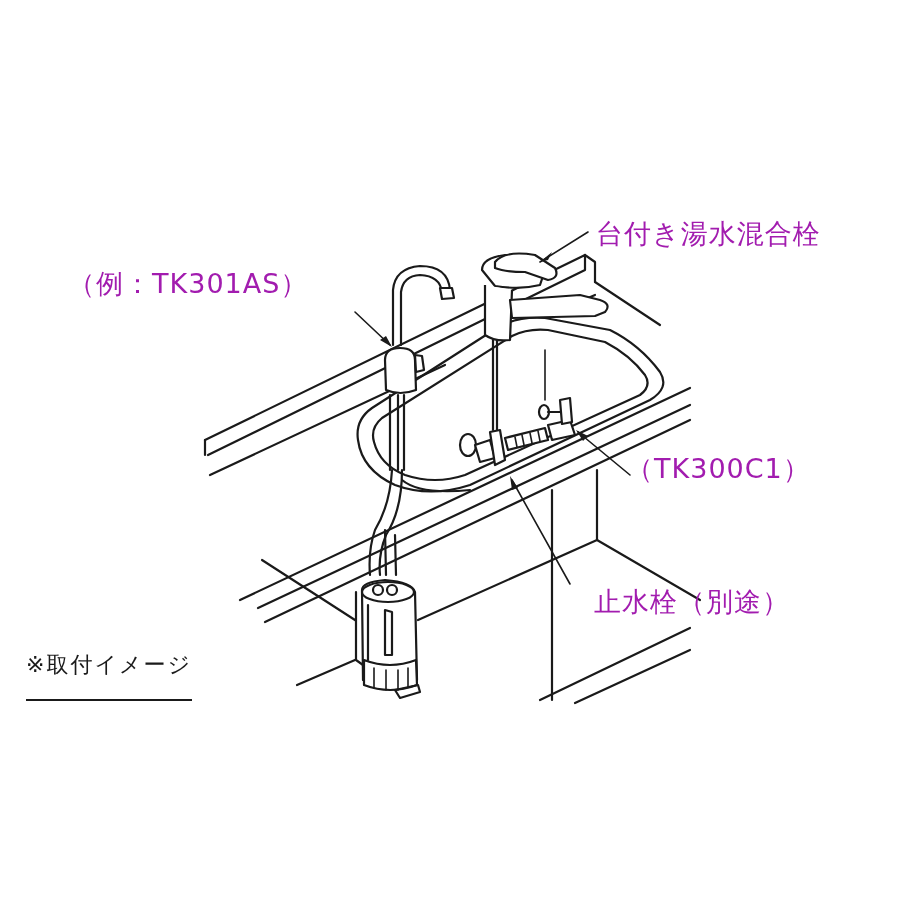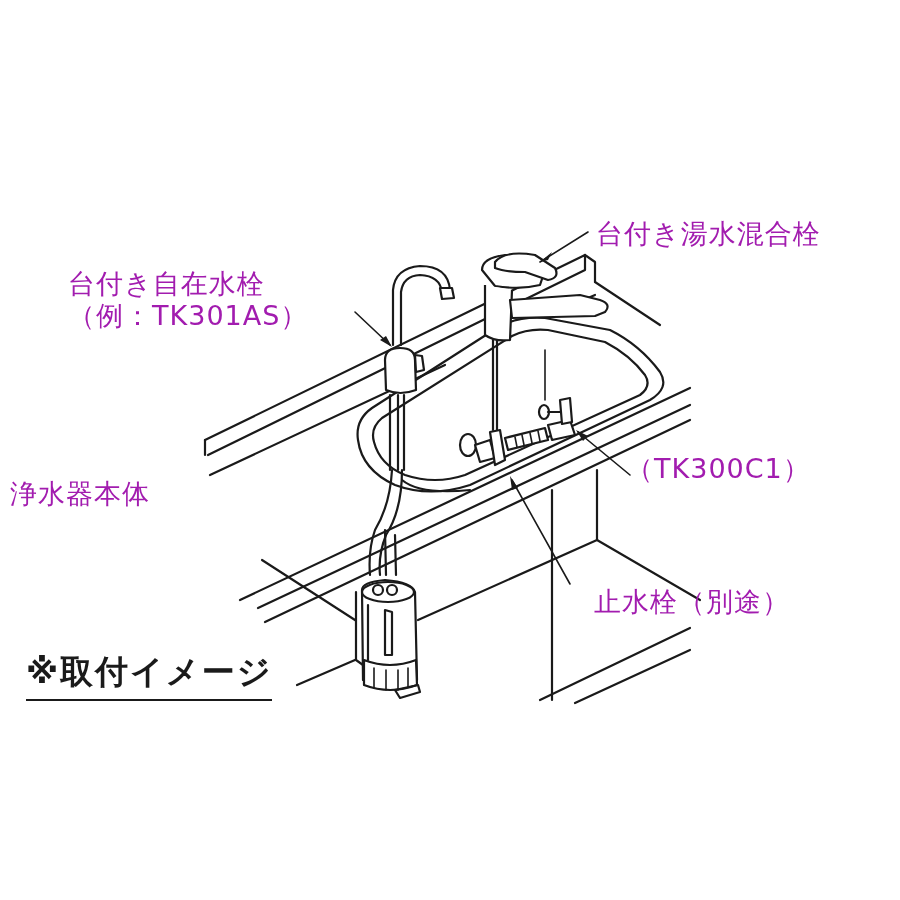--- a/index.html
+++ b/index.html
@@ -1,22 +1,22 @@
 <!DOCTYPE html>
 <html><head>
 <meta charset="utf-8">
 <style>
   html, body { margin: 0; padding: 0; background: #ffffff; }
   body { width: 900px; height: 900px; position: relative; overflow: hidden;
          font-family: "DejaVu Sans", "Liberation Sans", sans-serif; color: #1a1a1a; }
   #drawing { position: absolute; left: 0; top: 0; width: 900px; height: 900px; }
   .lbl { position: absolute; font-size: 27px; line-height: 32px; letter-spacing: 1px; white-space: nowrap; color: #a21caf; }
   .lbl .line { display: block; }
-  .note { position: absolute; left: 26px; top: 650px; font-size: 33px; font-weight: bold;
-          letter-spacing: 2px; border-bottom: 2px solid #1a1a1a; padding-bottom: 4px; white-space: nowrap; }
+  .note { position: absolute; left: 26px; top: 650px; font-size: 22px; font-weight: normal;
+          letter-spacing: 2px; border-bottom: 2px solid #1a1a1a; padding-bottom: 19px; white-space: nowrap; }
   svg .stroke { fill: none; stroke: #1a1a1a; stroke-width: 2.2; stroke-linecap: round; stroke-linejoin: round; }
   svg .thin { fill: none; stroke: #1a1a1a; stroke-width: 1.6; stroke-linecap: round; }
   svg .fillw { fill: #ffffff; stroke: #1a1a1a; stroke-width: 2.2; stroke-linejoin: round; }
   svg .fillk { fill: #1a1a1a; stroke: none; }
 </style>
 </head>
 <body>
 
 <svg id="drawing" viewBox="0 0 900 900" xmlns="http://www.w3.org/2000/svg">
 
@@ -113,29 +113,27 @@
     <path class="thin" d="M570 584 L512 480"></path>
     <path class="fillk" d="M510 476 L518 488 L512 490 Z"></path>
   </g>
 </svg>
 
 <div class="lbl" style="left:596px; top:218px;">
   <span class="line">台付き湯水混合栓</span>
 </div>
 
 <div class="lbl" style="left:68px; top:268px;">
-  <span class="line">台付き自在水栓</span>
   <span class="line">（例：TK301AS）</span>
 </div>
 
 <div class="lbl" style="left:626px; top:453px;">
   <span class="line">（TK300C1）</span>
 </div>
 
 <div class="lbl" style="left:10px; top:478px;">
-  <span class="line">浄水器本体</span>
 </div>
 
 <div class="lbl" style="left:594px; top:586px;">
   <span class="line">止水栓（別途）</span>
 </div>
 
 <div class="note">※取付イメージ</div>
 
 </body></html>

